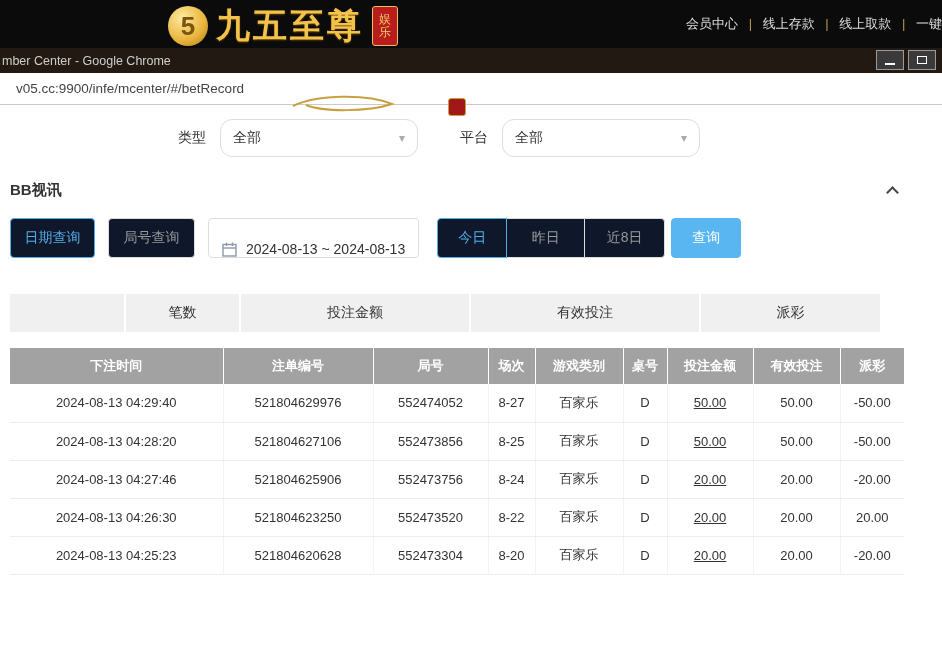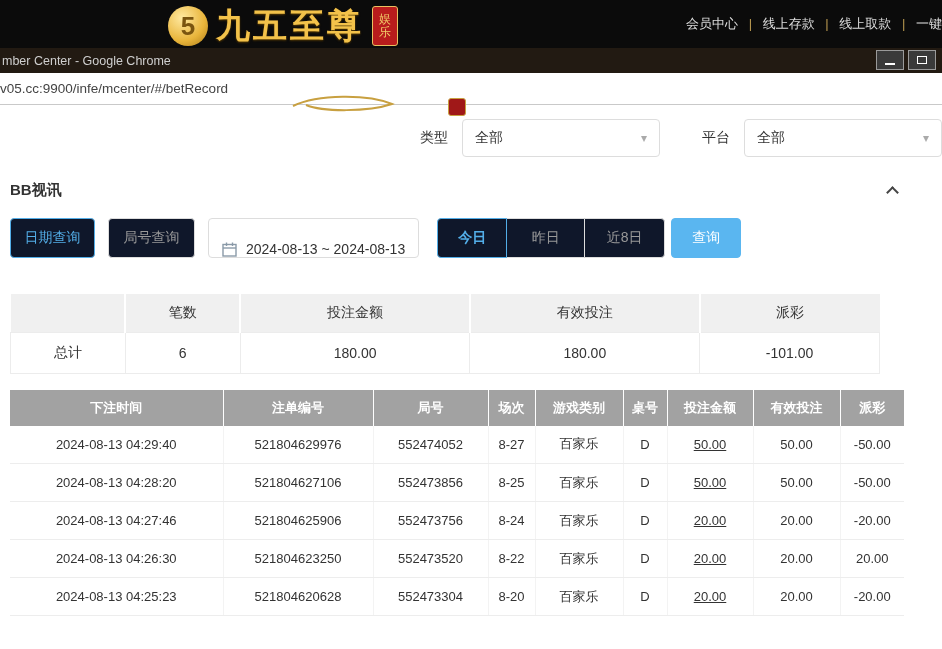--- a/index.html
+++ b/index.html
@@ -29,26 +29,26 @@
               display:flex; align-items:center; }
   .tb-text { color:#cfcfcf; font-size:12.5px; padding-left:2px; }
   .win-controls { position:absolute; right:6px; top:2px; display:flex; gap:4px; }
   .win-btn { width:28px; height:20px; background:#3c3population:0;background:#3a3a3a; border:1px solid #9a9a9a;
              display:flex; align-items:center; justify-content:center; cursor:pointer; }
   .min-glyph { width:10px; height:2px; background:#fff; margin-top:8px; }
   .max-glyph { width:10px; height:8px; border:1.5px solid #fff; }
 
   
   .urlbar { width:942px; height:32px; background:#fff; border-bottom:1px solid #c9c9c9;
-            line-height:31px; font-size:13.5px; color:#444; padding-left:0; }
-
-  
-  .filters { display:flex; align-items:center; margin:14px 0 0 178px;justify-content:flex-end; }
+            line-height:31px; font-size:13.5px; color:#444; padding-left:16px; }
+
+  
+  .filters { display:flex; align-items:center; margin:14px 0 0 178px; }
   .filters .lab { font-size:14px; color:#333; margin-right:14px; }
-  .select { width:198px; height:38px; border:1px solid #ddd; border-radius:4px; background:#fff;
+  .select { width:198px; height:38px; border:1px solid #ddd; border-radius:12px; background:#fff;
             display:flex; align-items:center; justify-content:space-between; padding:0 12px;
             font-size:14px; color:#333; cursor:pointer; }
   .select .caret { color:#aaa; font-size:12px; }
   .gap-lg { margin-left:42px; }
 
   
   .section-head { display:flex; align-items:center; justify-content:space-between;
                   margin:24px 45px 0 10px; }
   .section-title { font-size:15px; font-weight:bold; color:#333; }
   .chev-up { width:9px; height:9px; border-left:2px solid #444; border-top:2px solid #444;
@@ -58,21 +58,21 @@
   .toolbar { display:flex; align-items:center; margin:18px 0 0 10px; }
   .btn { height:40px; border-radius:4px; background:#0f172a; font-size:14px; cursor:pointer;
          display:flex; align-items:center; justify-content:center; }
   .btn-blue-o { width:85px; color:#53aee8; border:1px solid #53aee8; }
   .btn-gray-o { width:87px; color:#999; border:1px solid #ddd; margin-left:13px; }
   .date-box { height:40px; border:1px solid #ddd; border-radius:4px; margin-left:13px;
               display:flex; align-items:flex-end; gap:9px; padding:0 13px; font-size:14px;
               color:#333; cursor:pointer; }
   .grp { display:flex; margin-left:18px; }
   .grp .btn { border-radius:0; }
-  .grp .btn:first-child { border-radius:4px 0 0 4px;font-weight:bold; }
+  .grp .btn:first-child { border-radius:4px 0 0 4px; }
   .grp .btn:last-child { border-radius:0 4px 4px 0; }
   .g-act { width:70px; color:#53aee8; border:1px solid #53aee8; z-index:2; }
   .g-idle { color:#999; border:1px solid #ddd; margin-left:-1px; }
   .w78 { width:79px; } .w80 { width:81px; }
   .btn-solid { width:70px; background:#5ab6f0; color:#fff; border:1px solid #5ab6f0; margin-left:6px; }
 
   
   table { border-collapse:collapse; }
   .summary { width:870px; margin:36px 0 0 10px; font-size:14px; }
   .summary th { background:#f0f0f0; height:38px; font-weight:normal; color:#333;
@@ -180,27 +180,20 @@
       <col style="width:230px">
       <col style="width:180px">
     </colgroup>
   <tbody>
       <tr>
     <th></th>
     <th>笔数</th>
     <th>投注金额</th>
     <th>有效投注</th>
     <th>派彩</th>
-  </tr>
-  <tr>
-    <td>总计</td>
-    <td>6</td>
-    <td>180.00</td>
-    <td>180.00</td>
-    <td class="neg">-101.00</td>
   </tr>
 </tbody>
   </table>
 
 <table class="detail">
   <colgroup>
       <col style="width:213px">
       <col style="width:150px">
       <col style="width:115px">
       <col style="width:47px">

